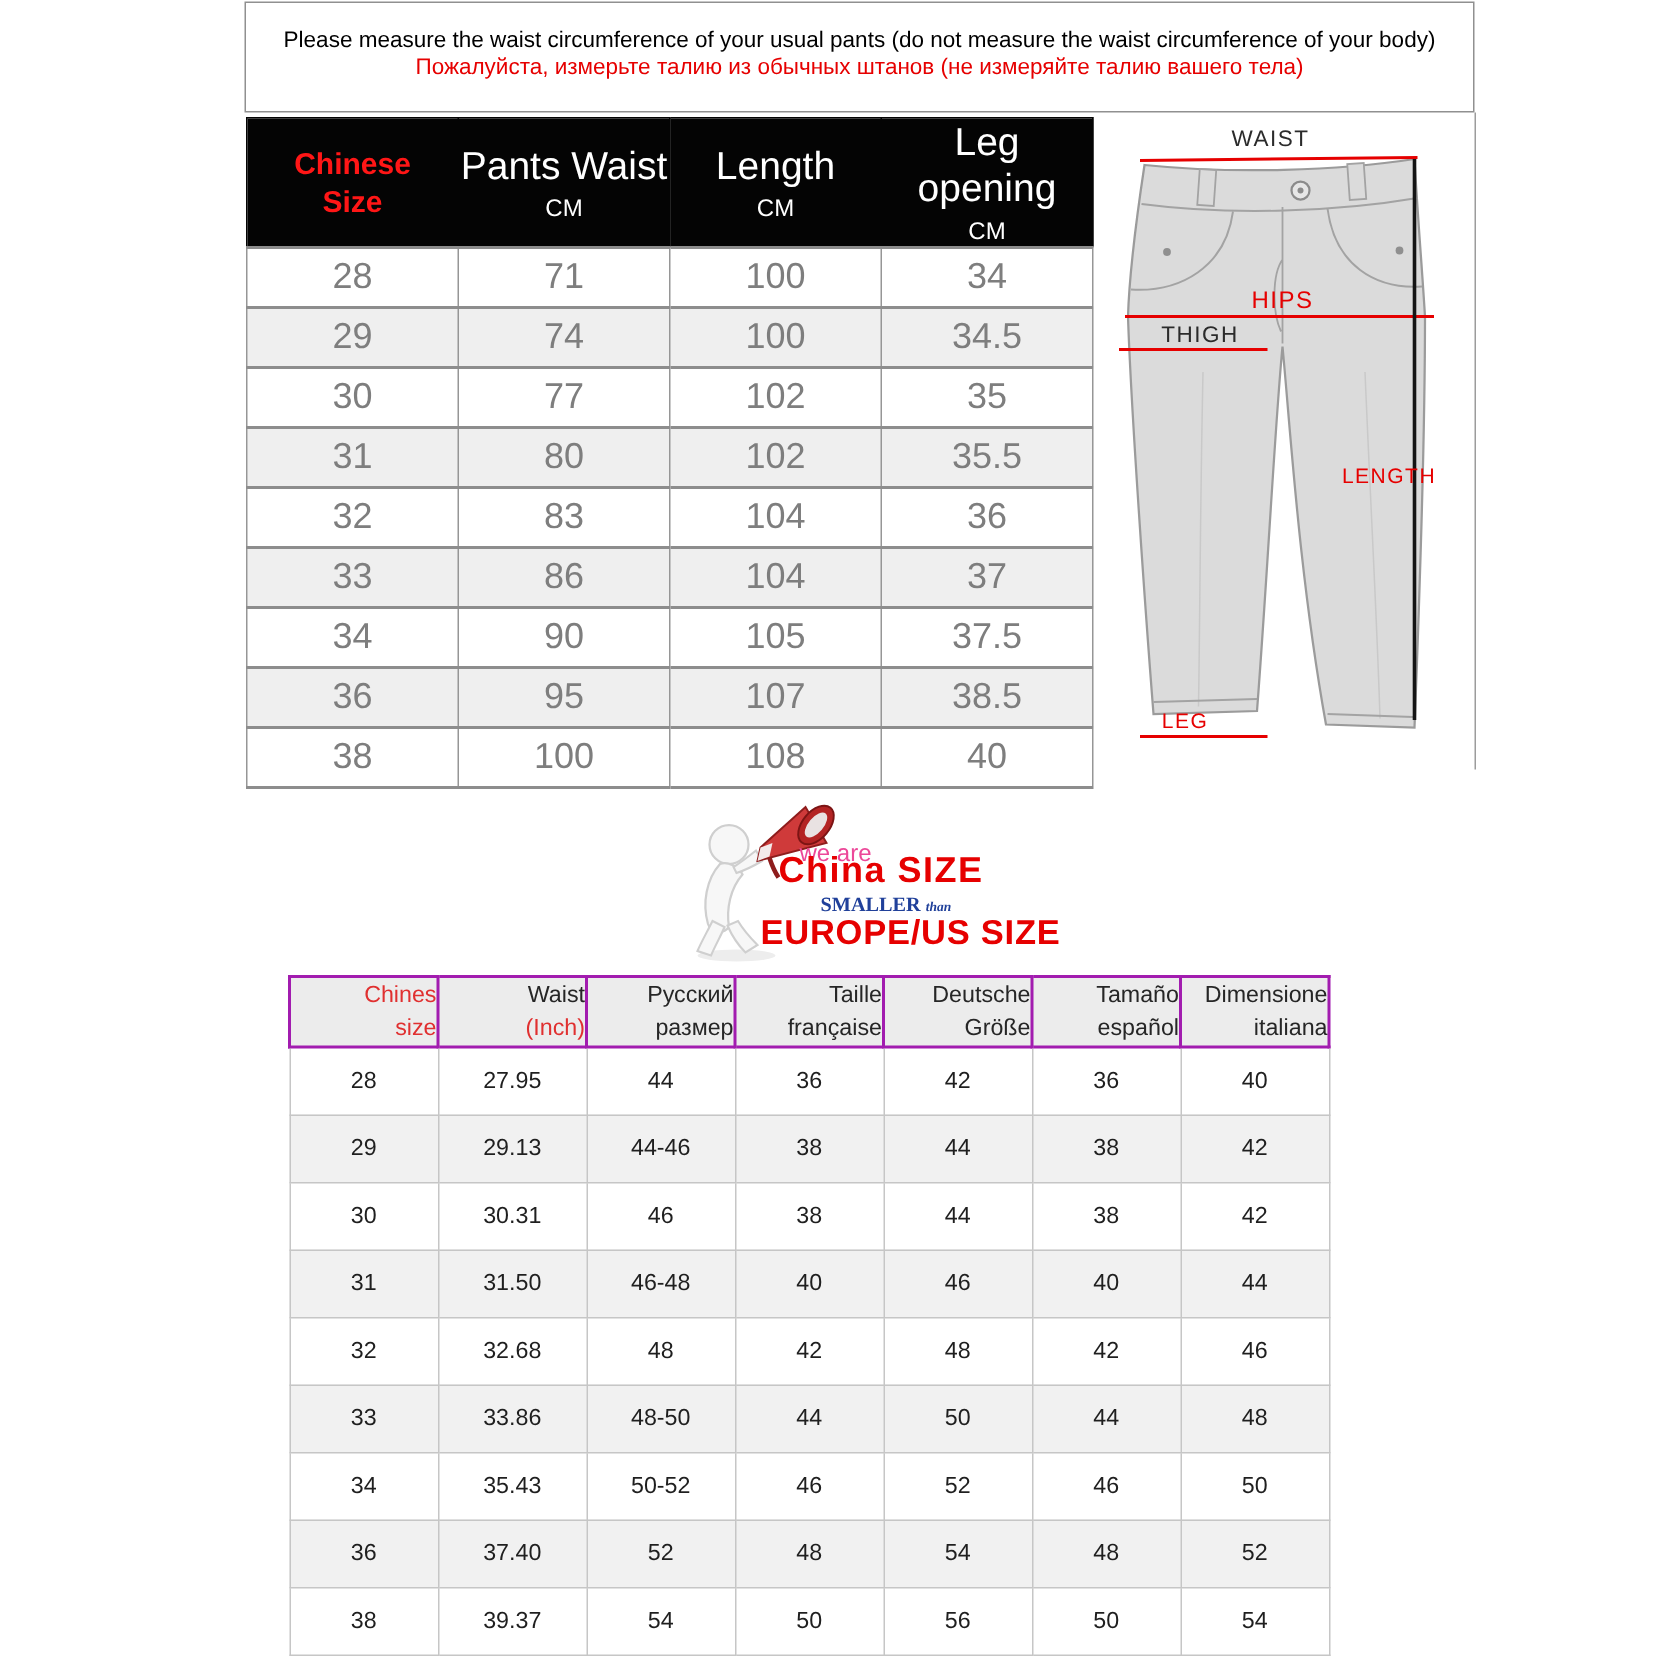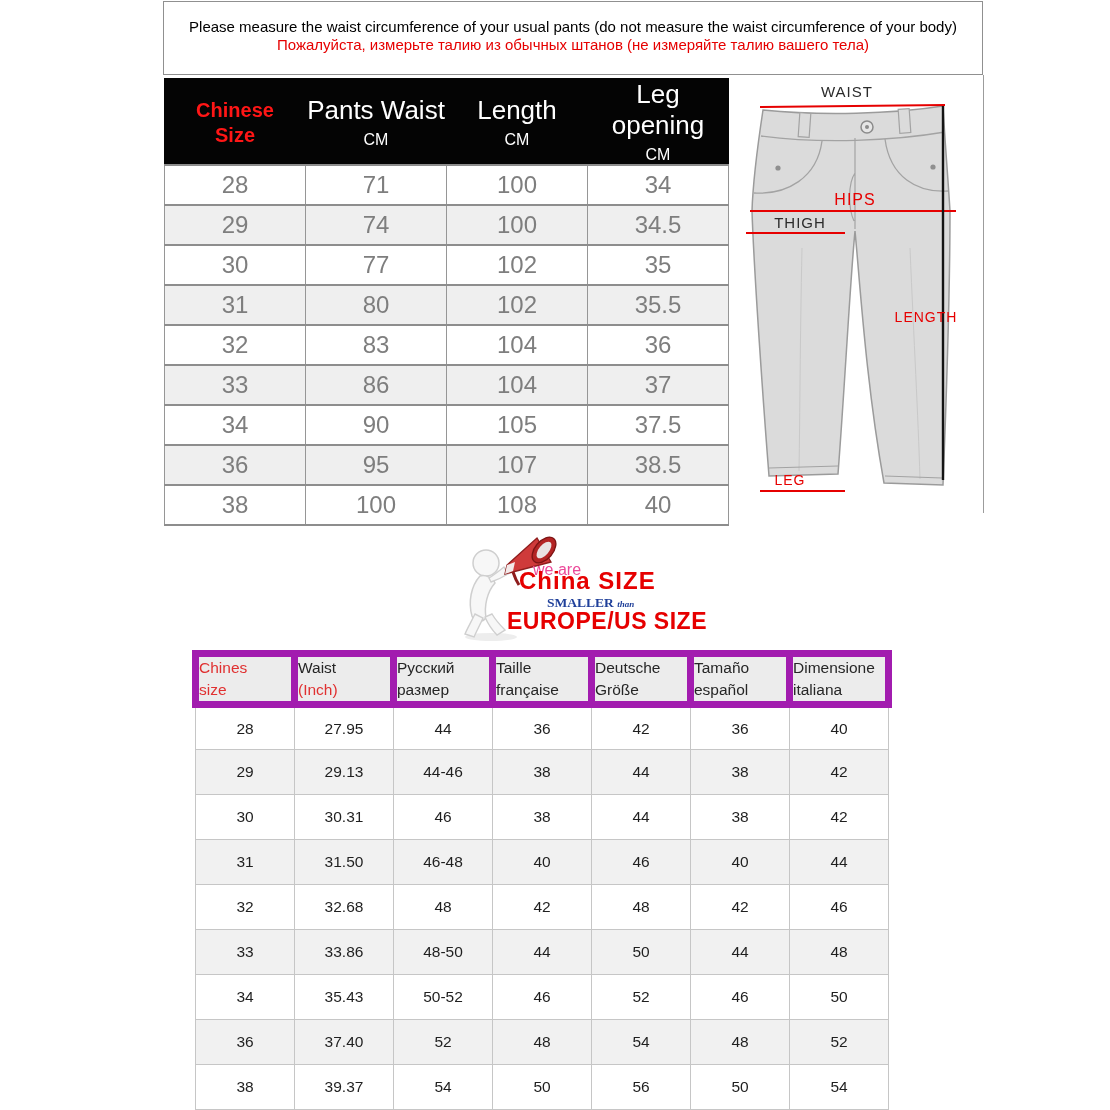--- a/index.html
+++ b/index.html
@@ -27,23 +27,23 @@
   .cm-table th .l2 { color:#ffffff; font-size:16px; margin-top:5px; }
   .cm-table th.accent .l1, .cm-table th.accent .l2 {
       color:#ff1616; font-weight:bold; font-size:20px; margin-top:2px; }
   .cm-table td { width:141px; height:40px; text-align:center; vertical-align:middle;
                  font-size:24px; color:#7e7e7e; background:#ffffff;
                  border:1px solid #969696; border-top:2px solid #8d8d8d; border-bottom:2px solid #8d8d8d; }
   .cm-table tbody tr:nth-child(even) td { background:#efefef; }
 
   
   .intl-table { position:absolute; left:192px; top:650px; table-layout:fixed; }
-  .intl-table th { width:99px; height:47px; background:#ececec; border:7px solid #a21caf;
+  .intl-table th { width:99px; height:47px; background:#ececec; border:2px solid #a21caf;
                    font-weight:normal; font-size:15.5px; color:#262626; line-height:1.42;
-                   text-align:left; vertical-align:middle;margin-top:20px; }
+                   text-align:right; vertical-align:middle;margin-top:20px; }
   .intl-table td { height:45px; border:1px solid #c6c6c6; background:#ffffff;
                    font-size:15.5px; color:#1f1f1f; text-align:center; vertical-align:middle; }
   .intl-table tbody tr:nth-child(even) td { background:#f1f1f1; }
   .red-txt { color:#e03030; }
 
   
   .pants { position:absolute; left:742px; top:83px; }
   .pants text { font-family:"Liberation Sans","DejaVu Sans",sans-serif; }
 
   

